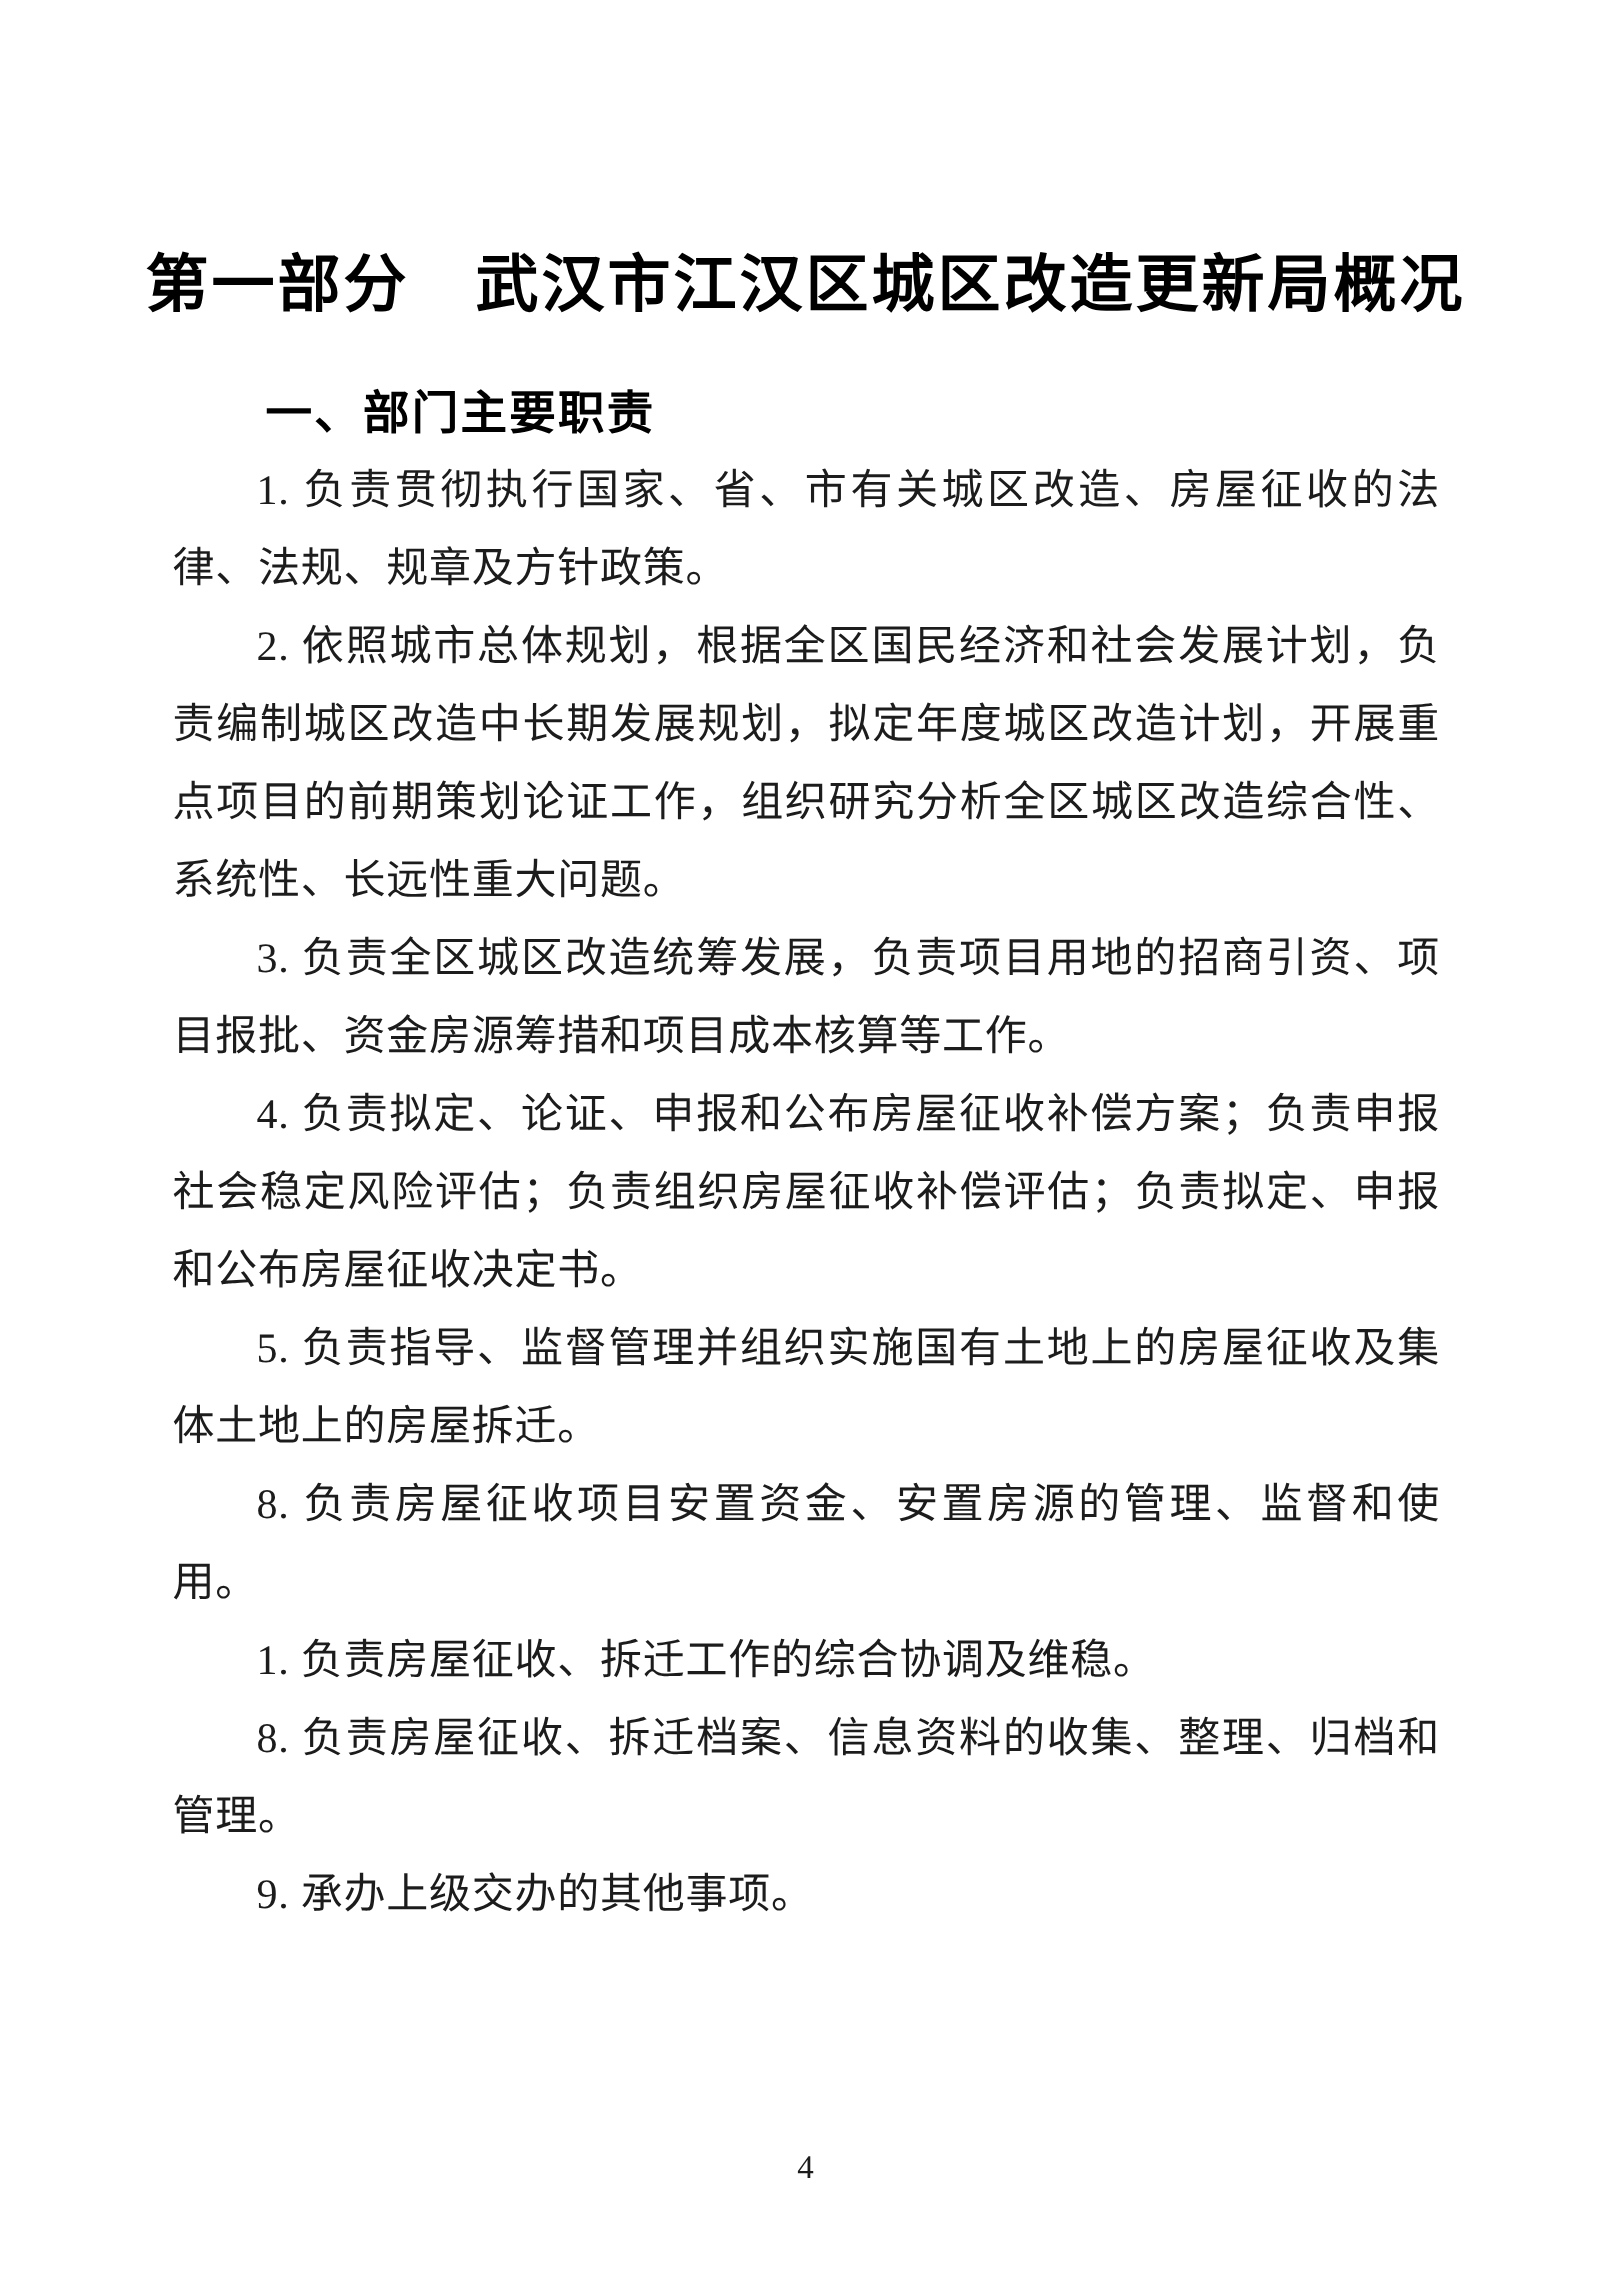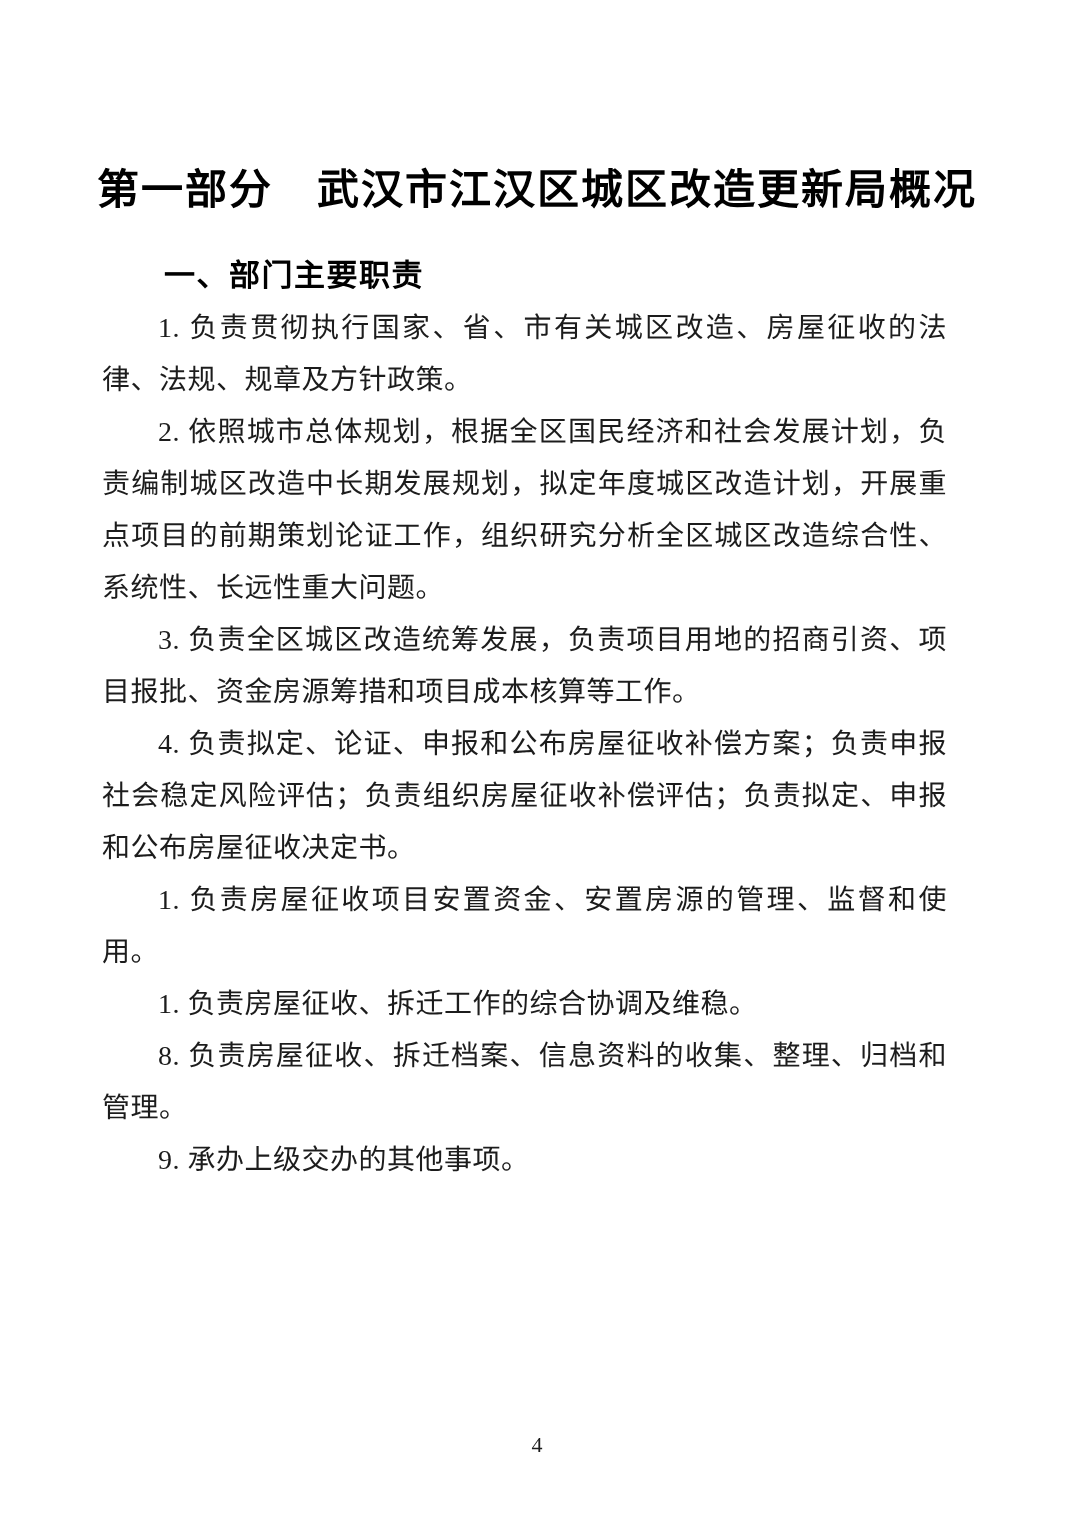--- a/index.html
+++ b/index.html
@@ -28,21 +28,21 @@
     font-weight: 700;
     font-size: 42px;
     letter-spacing: 2px;
     color: #000000;
     white-space: nowrap;
   }
 
   .content {
     position: absolute;
     top: 250px;
-    left: 102px;
+    left: 115px;
     width: 845px;
   }
 
   .section-heading {
     font-family: "Liberation Sans", "DejaVu Sans", sans-serif;
     font-weight: 700;
     font-size: 31px;
     letter-spacing: 1.5px;
     color: #000000;
     line-height: 52px;
@@ -82,21 +82,22 @@
   <h1 class="doc-title">第一部分　武汉市江汉区城区改造更新局概况</h1>
 
   <div class="content">
 
     <section>
       <h2 class="section-heading">一、部门主要职责</h2>
       <p class="body-par">1. 负责贯彻执行国家、省、市有关城区改造、房屋征收的法律、法规、规章及方针政策。</p>
       <p class="body-par">2. 依照城市总体规划，根据全区国民经济和社会发展计划，负责编制城区改造中长期发展规划，拟定年度城区改造计划，开展重点项目的前期策划论证工作，组织研究分析全区城区改造综合性、系统性、长远性重大问题。</p>
       <p class="body-par">3. 负责全区城区改造统筹发展，负责项目用地的招商引资、项目报批、资金房源筹措和项目成本核算等工作。</p>
       <p class="body-par">4. 负责拟定、论证、申报和公布房屋征收补偿方案；负责申报社会稳定风险评估；负责组织房屋征收补偿评估；负责拟定、申报和公布房屋征收决定书。</p>
-      <p class="body-par">1. 负责房屋征收项目安置资金、安置房源的管理、监督和使用。</p>
+      <p class="body-par">5. 负责指导、监督管理并组织实施国有土地上的房屋征收及集体土地上的房屋拆迁。</p>
+      <p class="body-par">8. 负责房屋征收项目安置资金、安置房源的管理、监督和使用。</p>
       <p class="body-par">1. 负责房屋征收、拆迁工作的综合协调及维稳。</p>
       <p class="body-par">8. 负责房屋征收、拆迁档案、信息资料的收集、整理、归档和管理。</p>
       <p class="body-par">9. 承办上级交办的其他事项。</p>
     </section>
 
 
   </div>
 
   <footer class="page-footer">
     <span>4</span>

